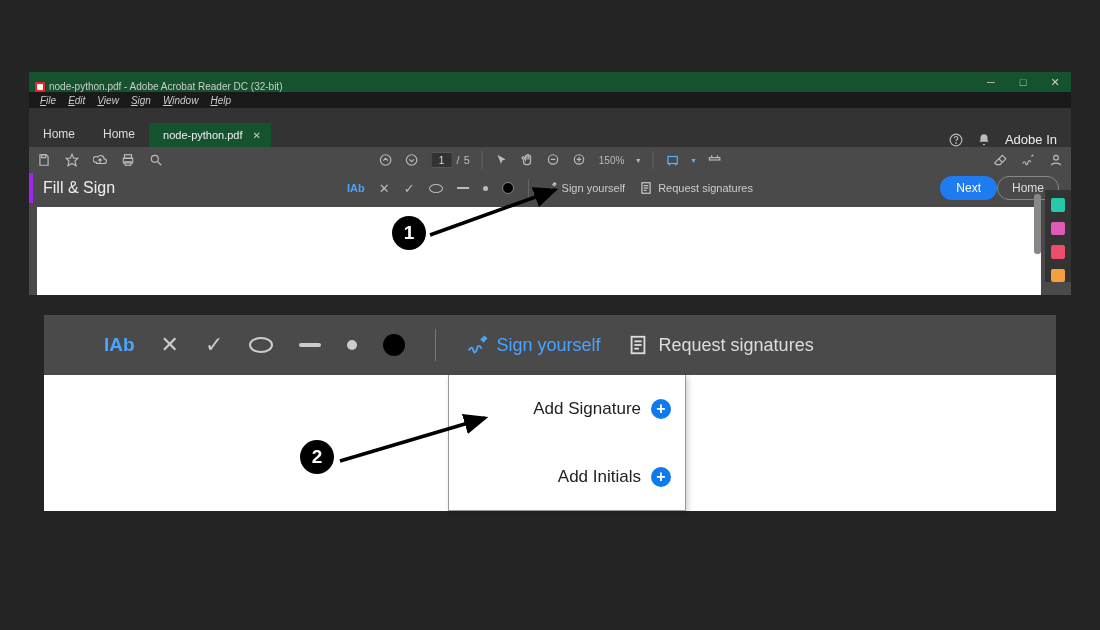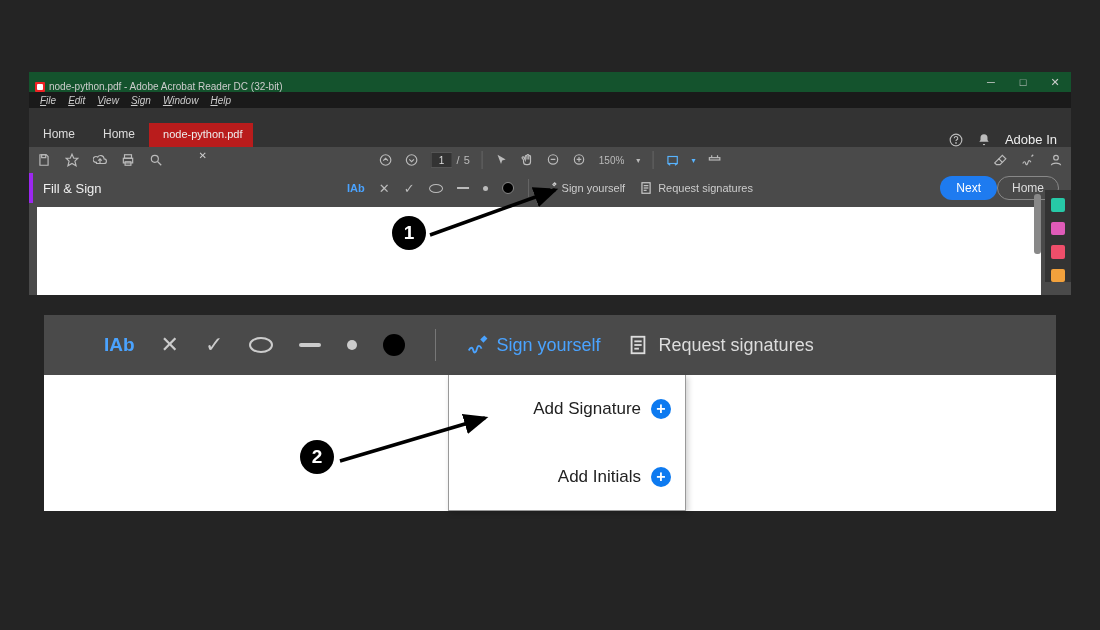--- a/index.html
+++ b/index.html
@@ -8,32 +8,32 @@
   .titlebar { height:20px; background:#14532d; display:flex; align-items:flex-end; color:#ccc; font-size:10px; }
   .titlebar .pdf-ico { width:10px; height:10px; background:#ed2224; margin:0 4px 0 6px; border-radius:1px; position:relative; }
   .titlebar .pdf-ico::after { content:""; position:absolute; left:2px; top:2px; width:6px; height:6px; background:#fff; border-radius:1px; }
   .winbtns { margin-left:auto; display:flex; }
   .winbtns span { width:32px; height:20px; display:flex; align-items:center; justify-content:center; color:#ccc; font-size:11px; cursor:pointer; }
   .menubar { height:16px; background:#1a1a1a; display:flex; align-items:center; padding-left:6px; gap:2px;font-style:italic; }
   .menubar span { color:#ccc; font-size:10px; padding:1px 5px; cursor:pointer; }
   .menubar span u { text-decoration:underline; }
   .tabbar { height:39px; background:#333; display:flex; align-items:flex-end; }
   .maintab { color:#ddd; font-size:12px; padding:6px 14px; cursor:pointer; }
-  .doctab { background:#b91c1c; color:#eee; font-size:11px; padding:5px 10px 5px 14px; display:flex; align-items:center; gap:10px; height:24px;flex-direction:column; }
+  .doctab { background:#14532d; color:#eee; font-size:11px; padding:5px 10px 5px 14px; display:flex; align-items:center; gap:10px; height:24px; }
   .doctab .x { font-size:10px; color:#ccc; cursor:pointer; }
   .rightbar { margin-left:auto; display:flex; align-items:center; gap:14px; padding-right:14px; color:#bbb; }
   .toolbar1 { height:26px; background:#4a4a4a; display:flex; align-items:center; color:#bbb; font-size:11px; padding:0 8px; }
   .toolbar1 .tb-left { display:flex; gap:14px; align-items:center; }
   .toolbar1 .tb-center { position:absolute; left:50%; transform:translateX(-50%); display:flex; align-items:center; gap:12px; }
   .toolbar1 .tb-right { margin-left:auto; display:flex; gap:14px; align-items:center; }
   .pagebox { display:flex; align-items:center; gap:4px; }
   .pagebox input { width:22px; height:16px; background:#333; border:1px solid #555; color:#ddd; text-align:center; font-size:10px; }
   .fillbar { height:30px; background:#4a4a4a; display:flex; align-items:center; position:relative; }
   .purplebar { width:4px; height:30px; background:#9c27f0; }
-  .fillsign-label { color:#eee; font-size:13px; margin-left:10px; }
+  .fillsign-label { color:#eee; font-size:16px; margin-left:10px; }
   .fill-tools { position:absolute; left:50%; transform:translateX(-50%); display:flex; align-items:center; gap:14px; color:#bbb; }
   .fill-tools .iab { color:#4aa3ff; font-weight:bold; font-size:11px; }
   .dot-big { width:12px; height:12px; background:#000; border-radius:50%; border:1px solid #888; }
   .dot-small { width:5px; height:5px; background:#bbb; border-radius:50%; }
   .oval { width:14px; height:9px; border:1.5px solid #bbb; border-radius:50%; }
   .dash { width:12px; height:2px; background:#bbb; }
   .divider { width:1px; height:18px; background:#666; }
   .sign-item { display:flex; align-items:center; gap:5px; color:#ccc; font-size:11px; cursor:pointer; }
   .fill-right { margin-left:auto; display:flex; align-items:center; gap:0; padding-right:12px; }
   .btn-next { background:#1e7bf0; color:#fff; border:none; border-radius:14px; padding:5px 16px; font-size:12px; cursor:pointer; }

